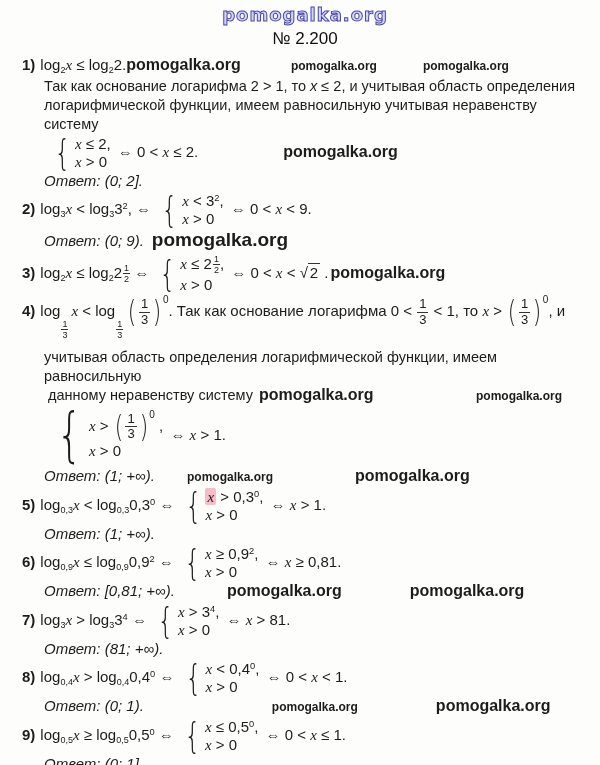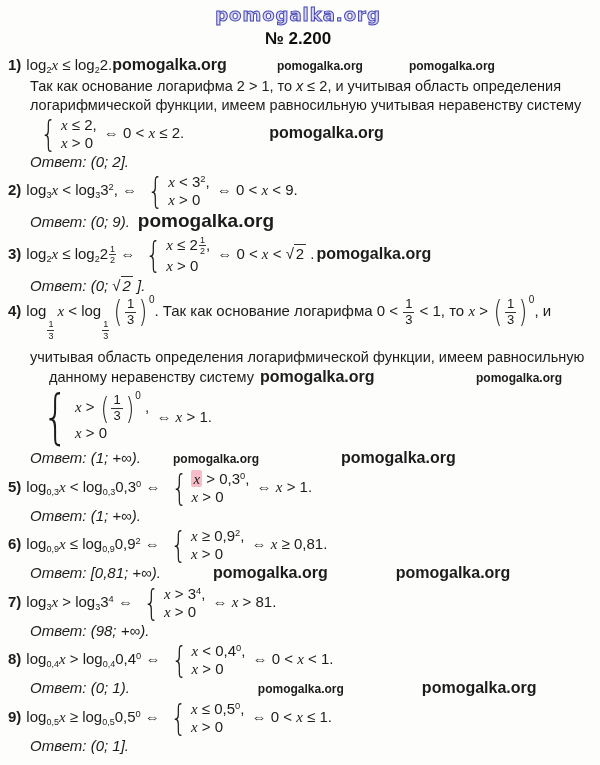--- a/index.html
+++ b/index.html
@@ -1,36 +1,36 @@
 <!DOCTYPE html>
 <html lang="ru" style="--logo_outline: #4646b4; --logo_fill: #d6d6f2; --highlight: #f6bcc8; --text: #1c1c1c;"><head>
 <meta charset="utf-8">
 <style>
   html,body{margin:0;padding:0;background:#ffffff;}
   .page{
     width:600px;height:765px;box-sizing:border-box;overflow:hidden;
     background:#fdfdfc;color:var(--text,#1c1c1c);
     font-family:"Liberation Sans","DejaVu Sans",sans-serif;
-    padding:4px 10px 0 6px;position:relative;
+    padding:4px 10px 0 20px;position:relative;
   }
   .logo{
     text-align:center;font-size:18px;font-weight:700;letter-spacing:1px;
     color:var(--logo_fill,#c8c8ee);-webkit-text-stroke:1px var(--logo_outline,#4646b4);
     font-family:"DejaVu Sans",sans-serif;
   }
-  .title{text-align:center;font-size:17px;font-weight:700;color:#101010;margin:4px 0 7px;}
+  .title{text-align:center;font-size:17px;font-weight:400;color:#101010;margin:4px 0 7px;}
   section{margin:0 0 3px 0;}
   .row{display:flex;align-items:baseline;margin:1px 0;}
   .num{font-weight:700;font-size:15px;margin:0 5px 0 2px;white-space:nowrap;}
   .fx{font-size:15px;line-height:1.25;}
   .fx i, .ls i, .hl i{font-style:italic;font-family:"Liberation Serif",serif;}
   sub{font-size:0.60em;vertical-align:-0.35em;letter-spacing:0;}
   sup{font-size:0.62em;vertical-align:0.55em;}
   .expl{margin-left:24px;font-size:14.5px;line-height:1.3;max-width:560px;}
-  .expl-t{margin-left:43px;font-size:14.5px;}
+  .expl-t{margin-left:28px;font-size:14.5px;}
   .ind{margin-left:28px;}
   .ans{margin-left:24px;font-size:15px;font-style:italic;white-space:nowrap;}
   
   .wm-b{font-weight:700;font-size:16px;white-space:nowrap;}
   .wm-lg{font-weight:700;font-size:19px;white-space:nowrap;}
   .wm-sm{font-weight:600;font-size:12px;white-space:nowrap;}
   
   .sys{display:inline-flex;align-items:center;vertical-align:middle;margin:0 3px;}
   .br{font-size:36px;font-weight:300;line-height:0.95;transform:scaleX(0.7);
       font-family:"DejaVu Sans",sans-serif;margin-right:1px;}
@@ -121,23 +121,20 @@
             <span class="br">{</span>
             <span class="ls">
               <span><i>x</i>&nbsp;≤&nbsp;2<span class="sf">
                   <span>1</span>
                   <span>2</span>
                 </span>,</span>
               <span><i>x</i>&nbsp;&gt;&nbsp;0</span>
             </span>
           </span> ⇔ 0 &lt; <i>x</i> &lt; <span class="sq">√<span class="rd">2</span></span> .</span>
       <span class="wm-b" style="margin-left:2px">pomogalka.org</span>
-    </div>
-    <div class="row">
-      <span class="ans">Ответ: (0; <span class="sq">√<span class="rd">2</span></span> ].</span>
     </div>
   </section>
 
   <section>
     <div class="row padb">
       <span class="num">4)</span>
       <span class="fx">log<span class="lsub">
             <span>1</span>
             <span>3</span>
           </span><i>x</i> &lt; log<span class="lsub">
@@ -233,21 +230,21 @@
       <span class="num">7)</span>
       <span class="fx">log<sub>3</sub><i>x</i> &gt; log<sub>3</sub>3<sup>4</sup> ⇔ <span class="sys">
             <span class="br">{</span>
             <span class="ls">
               <span><i>x</i>&nbsp;&gt;&nbsp;3<sup>4</sup>,</span>
               <span><i>x</i>&nbsp;&gt;&nbsp;0</span>
             </span>
           </span> ⇔ <i>x</i> &gt; 81.</span>
     </div>
     <div class="row">
-      <span class="ans">Ответ: (98; +∞).</span>
+      <span class="ans">Ответ: (81; +∞).</span>
     </div>
   </section>
 
   <section>
     <div class="row">
       <span class="num">8)</span>
       <span class="fx">log<sub>0,4</sub><i>x</i> &gt; log<sub>0,4</sub>0,4<sup>0</sup> ⇔ <span class="sys">
             <span class="br">{</span>
             <span class="ls">
               <span><i>x</i>&nbsp;&lt;&nbsp;0,4<sup>0</sup>,</span>

